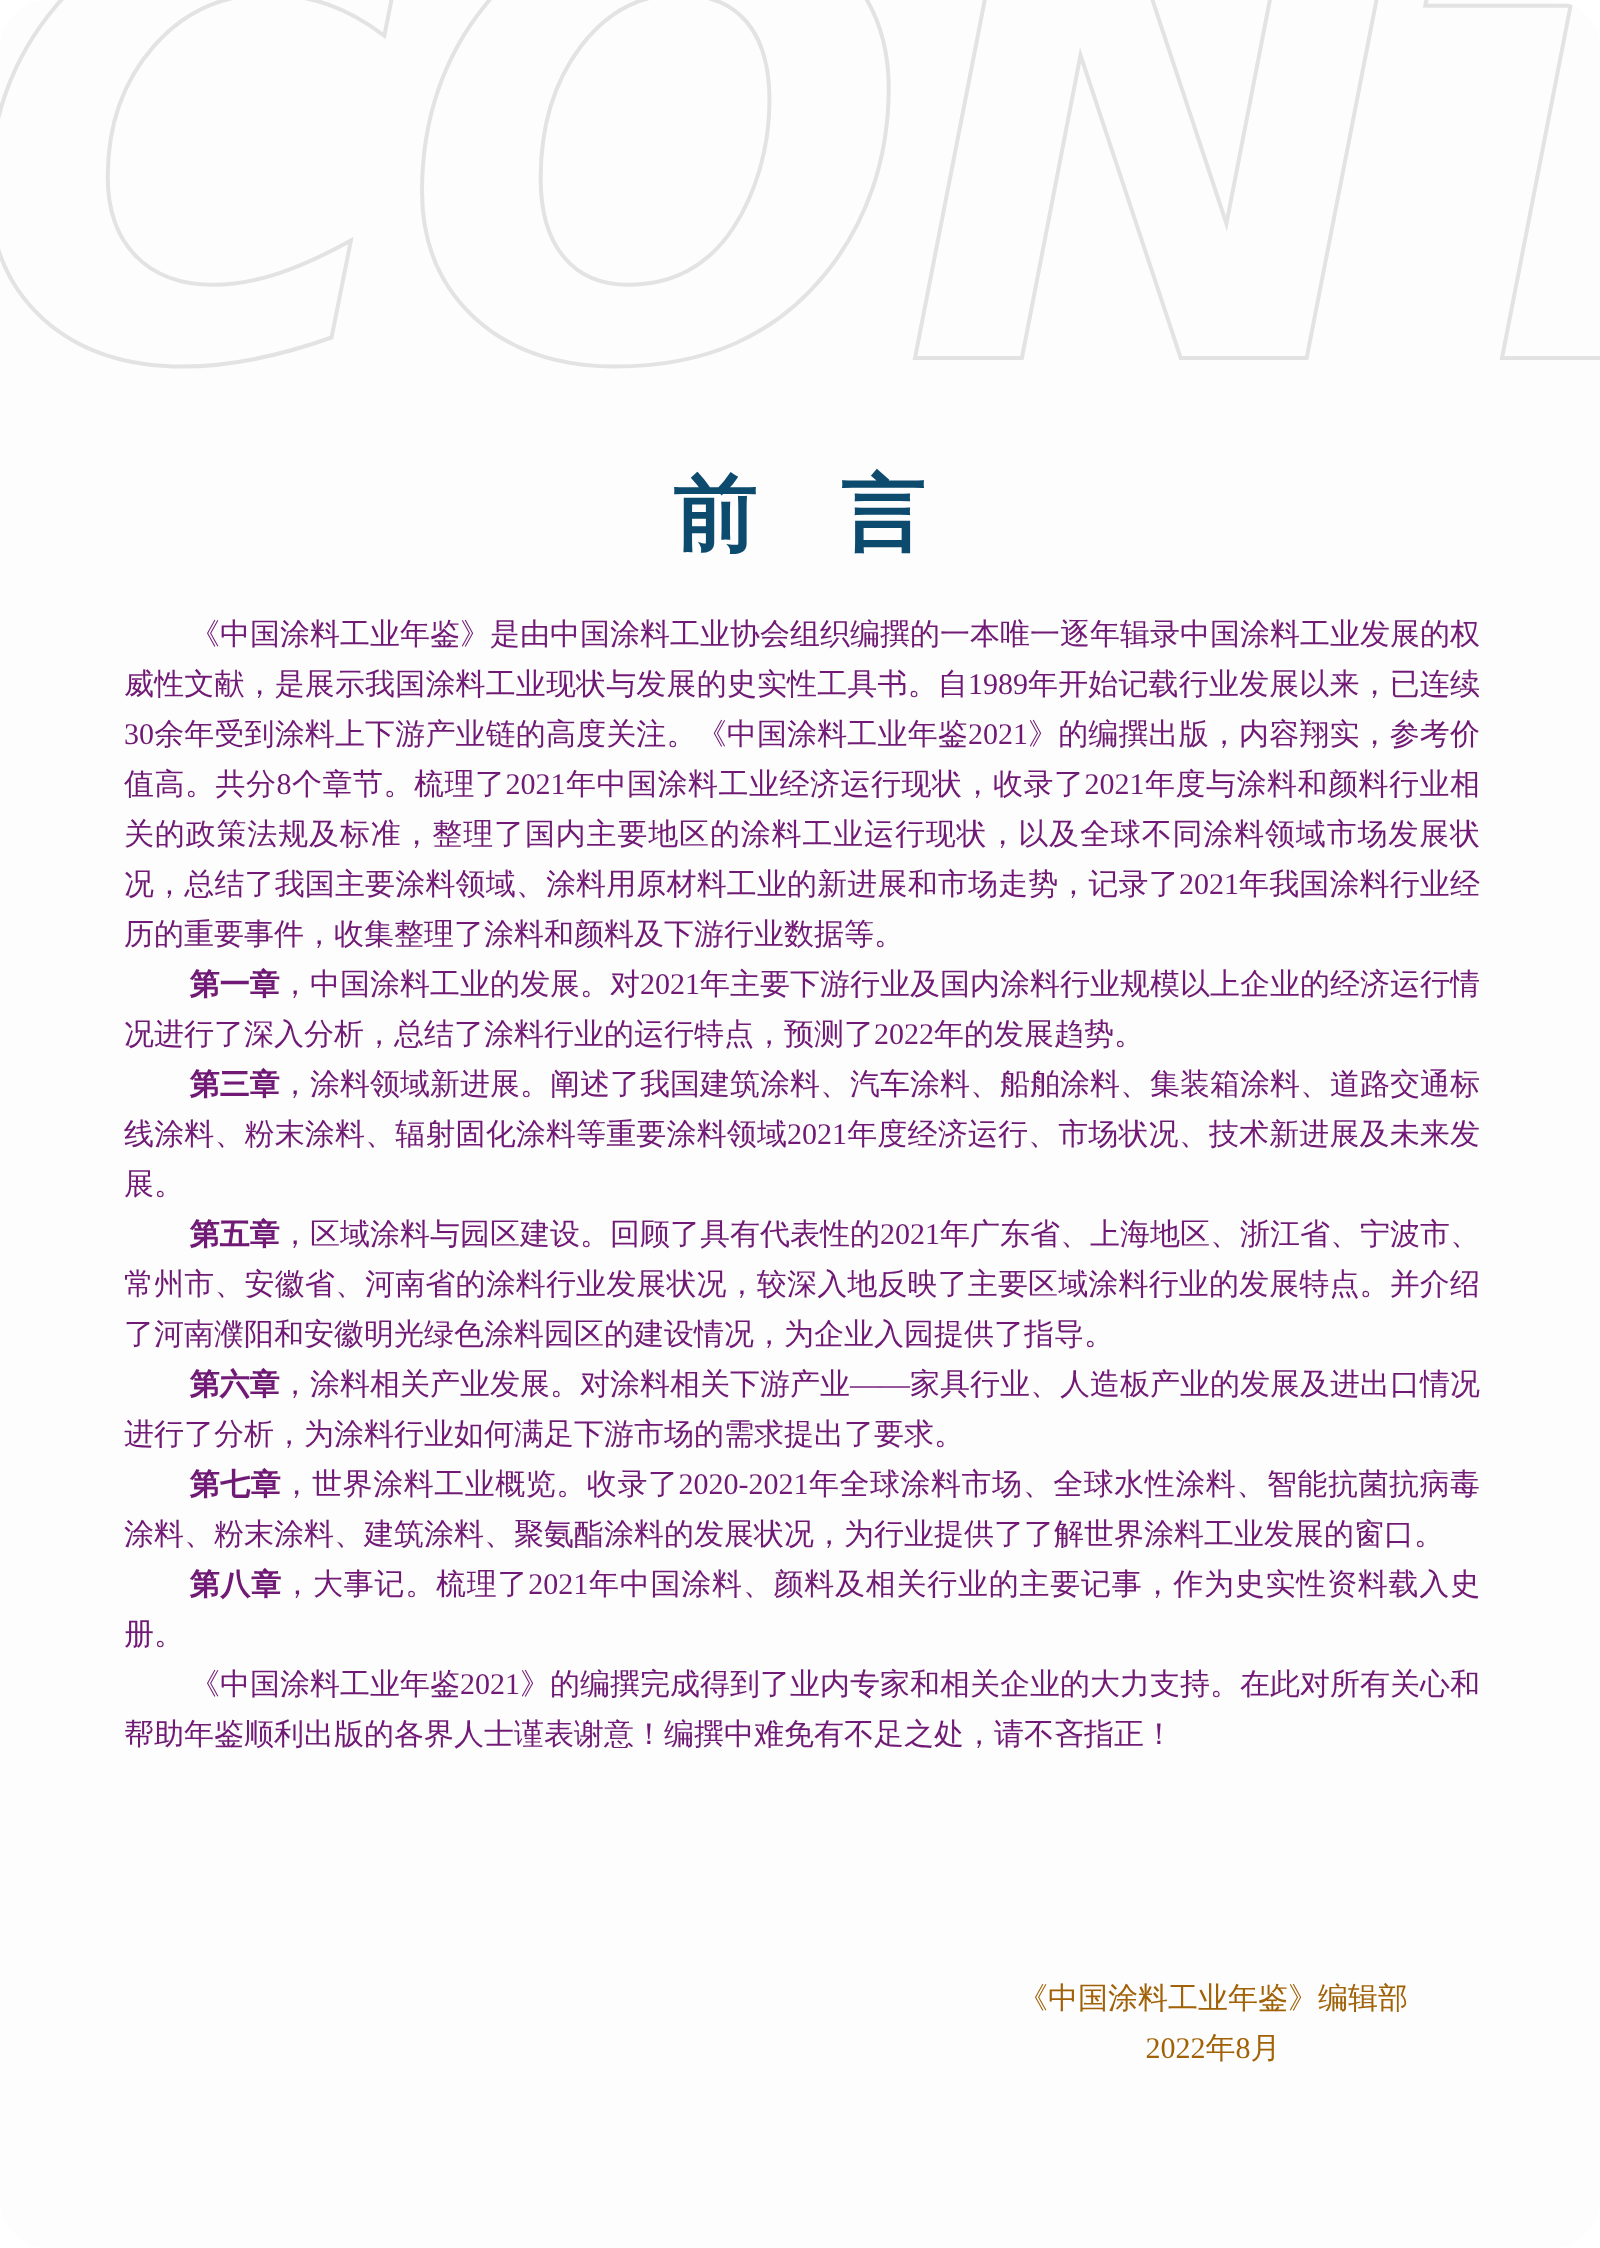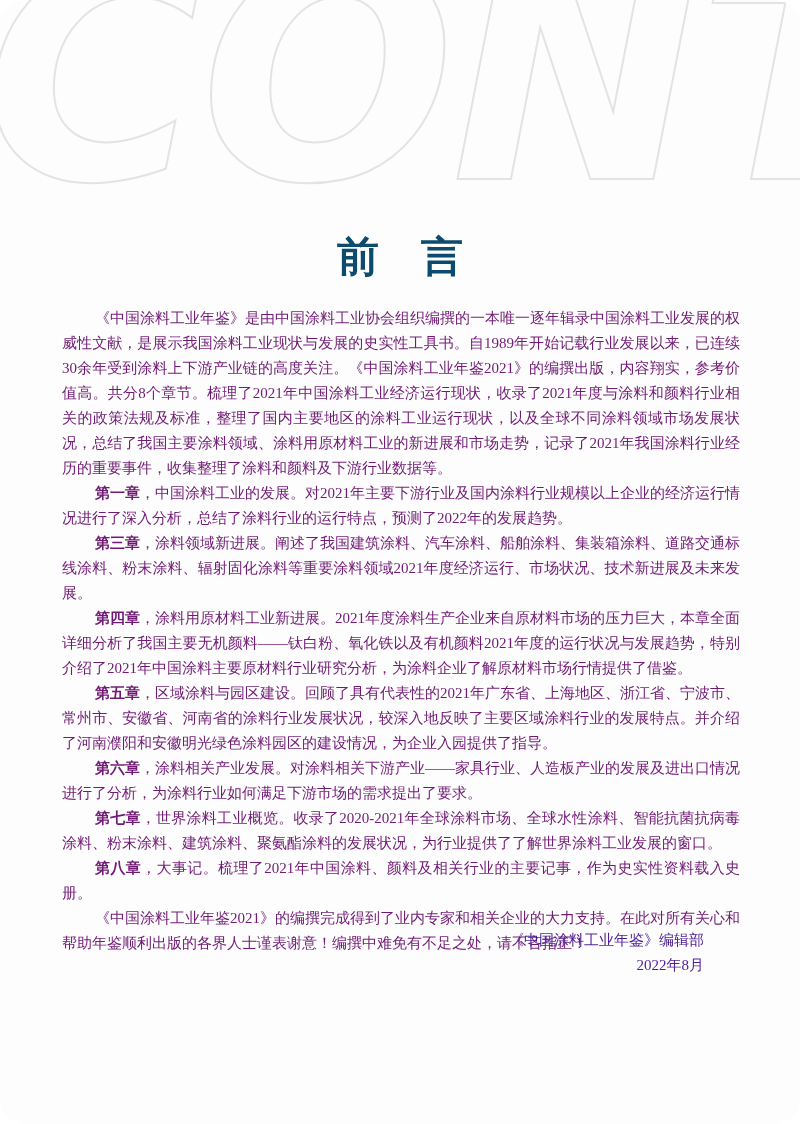--- a/index.html
+++ b/index.html
@@ -52,47 +52,46 @@
     color: #701a75;
   }
   .preface-body p {
     margin: 0;
     padding: 0;
     text-indent: 2.2em;
   }
   .lead { font-weight: bold; }
   .signature {
     position: absolute;
-    top: 928px;
+    top: 988px;
     right: 96px;
-    text-align: right;
+    text-align: center;
     font-size: 15px;
     line-height: 25px;
-    color: #4c1d95;
+    color: #a16207;
   }
   .signature div { white-space: nowrap; }
 </style>
 </head>
 <body>
 
 <div class="page">
 
   <div class="watermark">CONT</div>
 
   <div class="page-title">前　言</div>
 
   <div class="preface-body" id="preface-body">
   <p class="para"><span class="lead"></span><span class="ptext">《中国涂料工业年鉴》是由中国涂料工业协会组织编撰的一本唯一逐年辑录中国涂料工业发展的权威性文献，是展示我国涂料工业现状与发展的史实性工具书。自1989年开始记载行业发展以来，已连续30余年受到涂料上下游产业链的高度关注。《中国涂料工业年鉴2021》的编撰出版，内容翔实，参考价值高。共分8个章节。梳理了2021年中国涂料工业经济运行现状，收录了2021年度与涂料和颜料行业相关的政策法规及标准，整理了国内主要地区的涂料工业运行现状，以及全球不同涂料领域市场发展状况，总结了我国主要涂料领域、涂料用原材料工业的新进展和市场走势，记录了2021年我国涂料行业经历的重要事件，收集整理了涂料和颜料及下游行业数据等。</span></p>
 
   <p class="para"><span class="lead">第一章</span><span class="ptext">，中国涂料工业的发展。对2021年主要下游行业及国内涂料行业规模以上企业的经济运行情况进行了深入分析，总结了涂料行业的运行特点，预测了2022年的发展趋势。</span></p>
 
 
   <p class="para"><span class="lead">第三章</span><span class="ptext">，涂料领域新进展。阐述了我国建筑涂料、汽车涂料、船舶涂料、集装箱涂料、道路交通标线涂料、粉末涂料、辐射固化涂料等重要涂料领域2021年度经济运行、市场状况、技术新进展及未来发展。</span></p>
 
-  <p class="para"><span class="lead">第四章</span><span class="ptext">，涂料用原材料工业新进展。2021年度涂料生产企业来自原材料市场的压力巨大，本章全面详细分析了我国主要无机颜料——钛白粉、氧化铁以及有机颜料2021年度的运行状况与发展趋势，特别介绍了2021年中国涂料主要原材料行业研究分析，为涂料企业了解原材料市场行情提供了借鉴。</span></p>
 
   <p class="para"><span class="lead">第五章</span><span class="ptext">，区域涂料与园区建设。回顾了具有代表性的2021年广东省、上海地区、浙江省、宁波市、常州市、安徽省、河南省的涂料行业发展状况，较深入地反映了主要区域涂料行业的发展特点。并介绍了河南濮阳和安徽明光绿色涂料园区的建设情况，为企业入园提供了指导。</span></p>
 
   <p class="para"><span class="lead">第六章</span><span class="ptext">，涂料相关产业发展。对涂料相关下游产业——家具行业、人造板产业的发展及进出口情况进行了分析，为涂料行业如何满足下游市场的需求提出了要求。</span></p>
 
   <p class="para"><span class="lead">第七章</span><span class="ptext">，世界涂料工业概览。收录了2020-2021年全球涂料市场、全球水性涂料、智能抗菌抗病毒涂料、粉末涂料、建筑涂料、聚氨酯涂料的发展状况，为行业提供了了解世界涂料工业发展的窗口。</span></p>
 
   <p class="para"><span class="lead">第八章</span><span class="ptext">，大事记。梳理了2021年中国涂料、颜料及相关行业的主要记事，作为史实性资料载入史册。</span></p>
 
   <p class="para"><span class="lead"></span><span class="ptext">《中国涂料工业年鉴2021》的编撰完成得到了业内专家和相关企业的大力支持。在此对所有关心和帮助年鉴顺利出版的各界人士谨表谢意！编撰中难免有不足之处，请不吝指正！</span></p>

